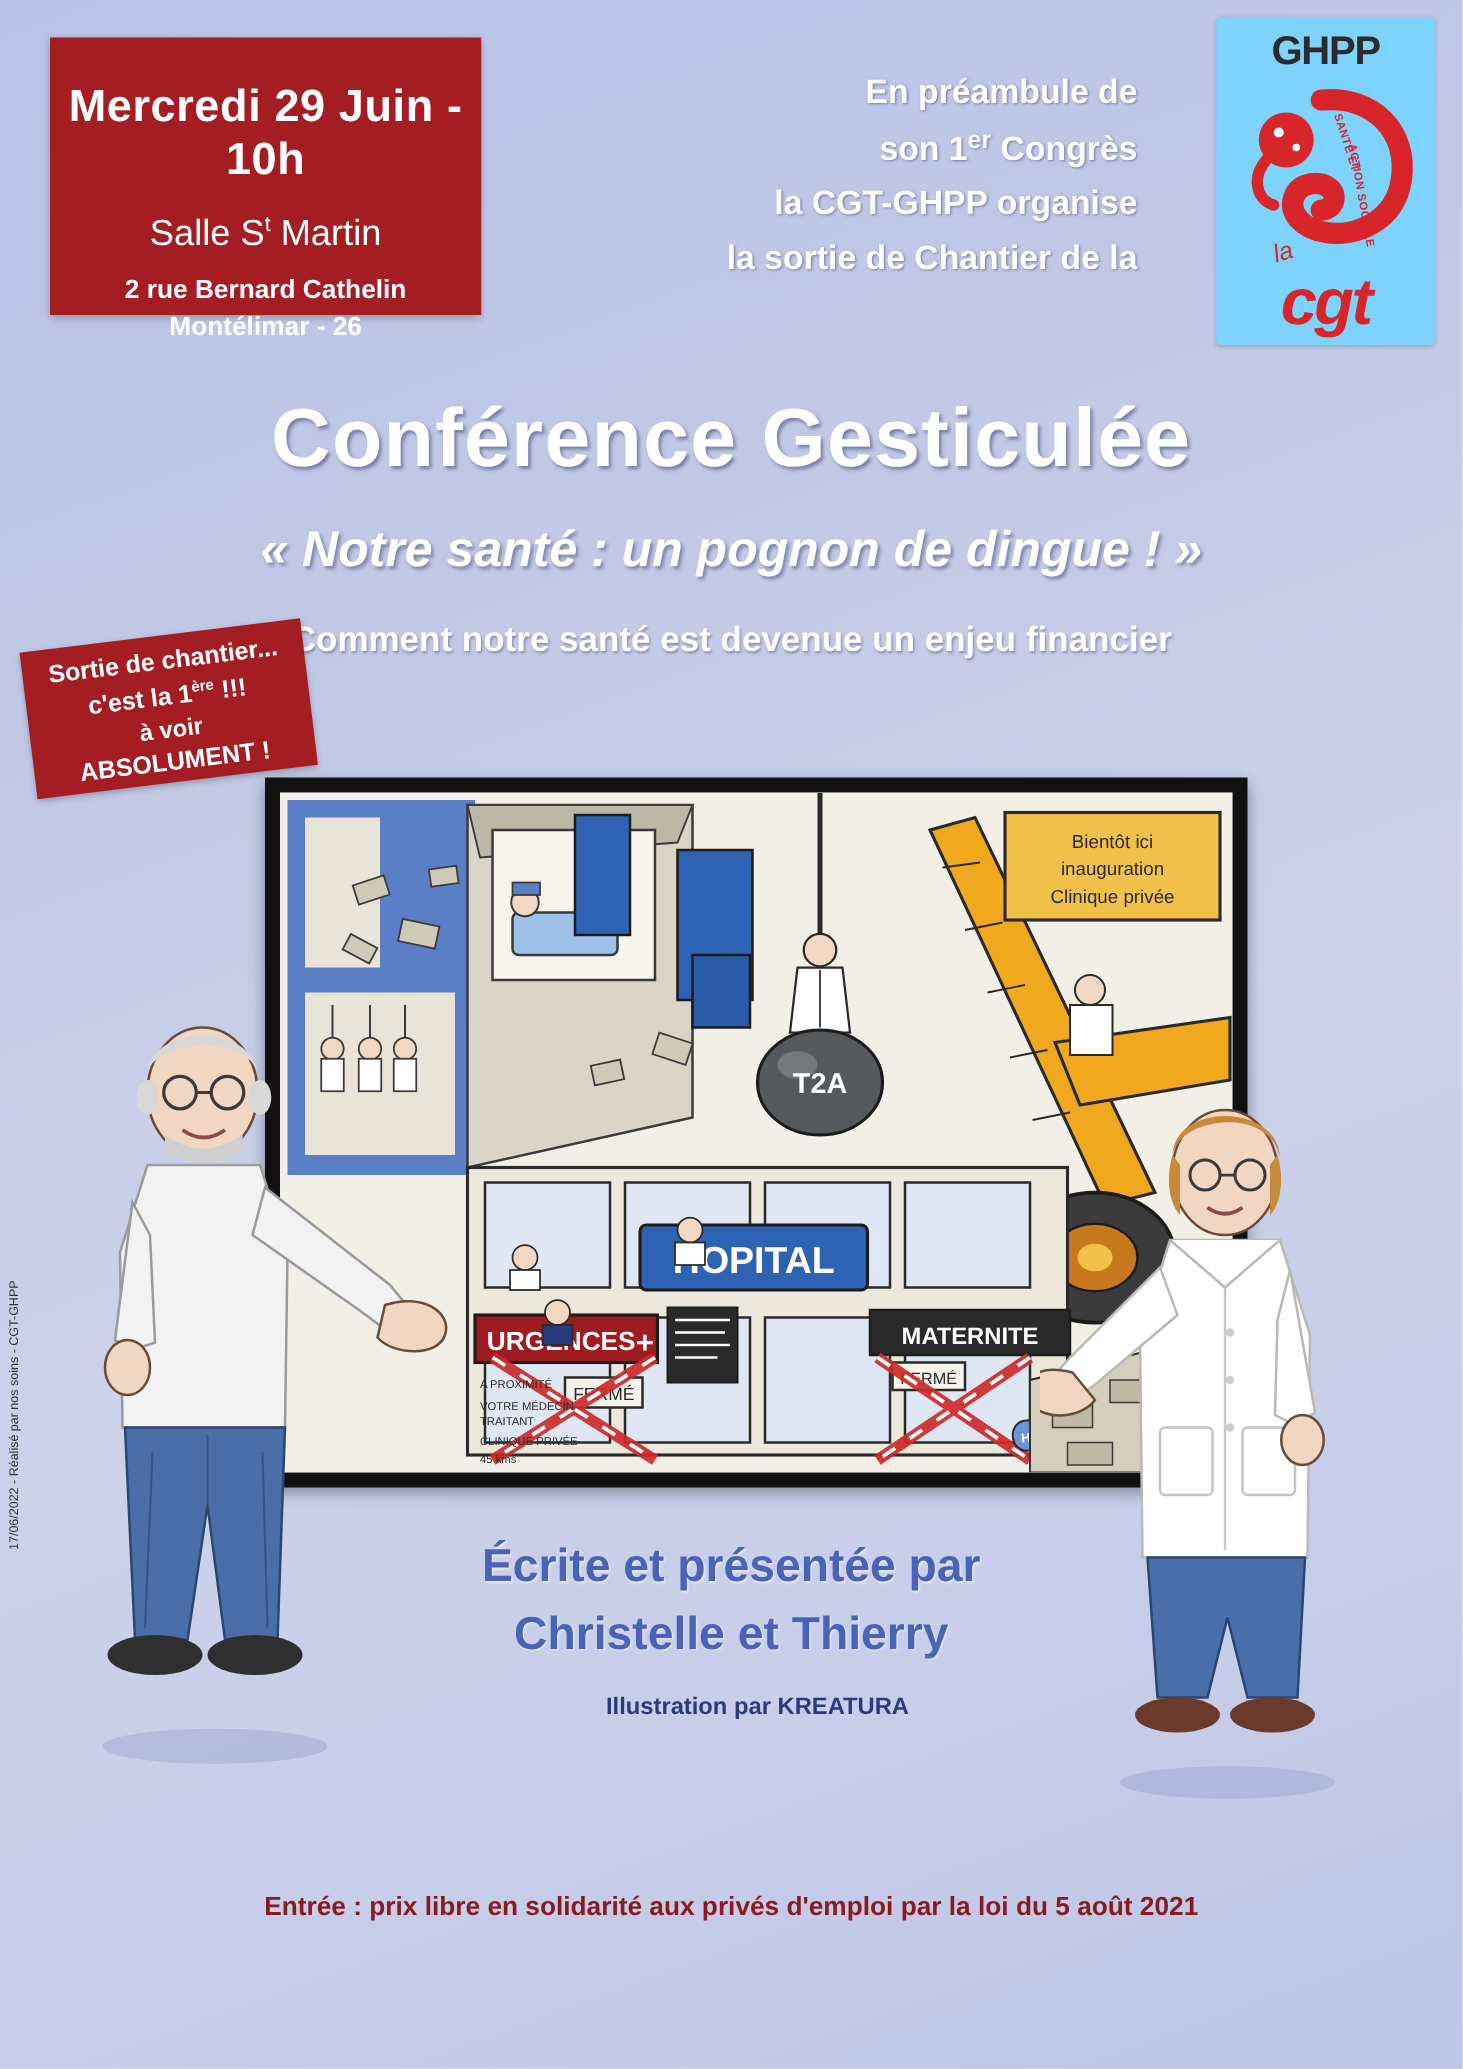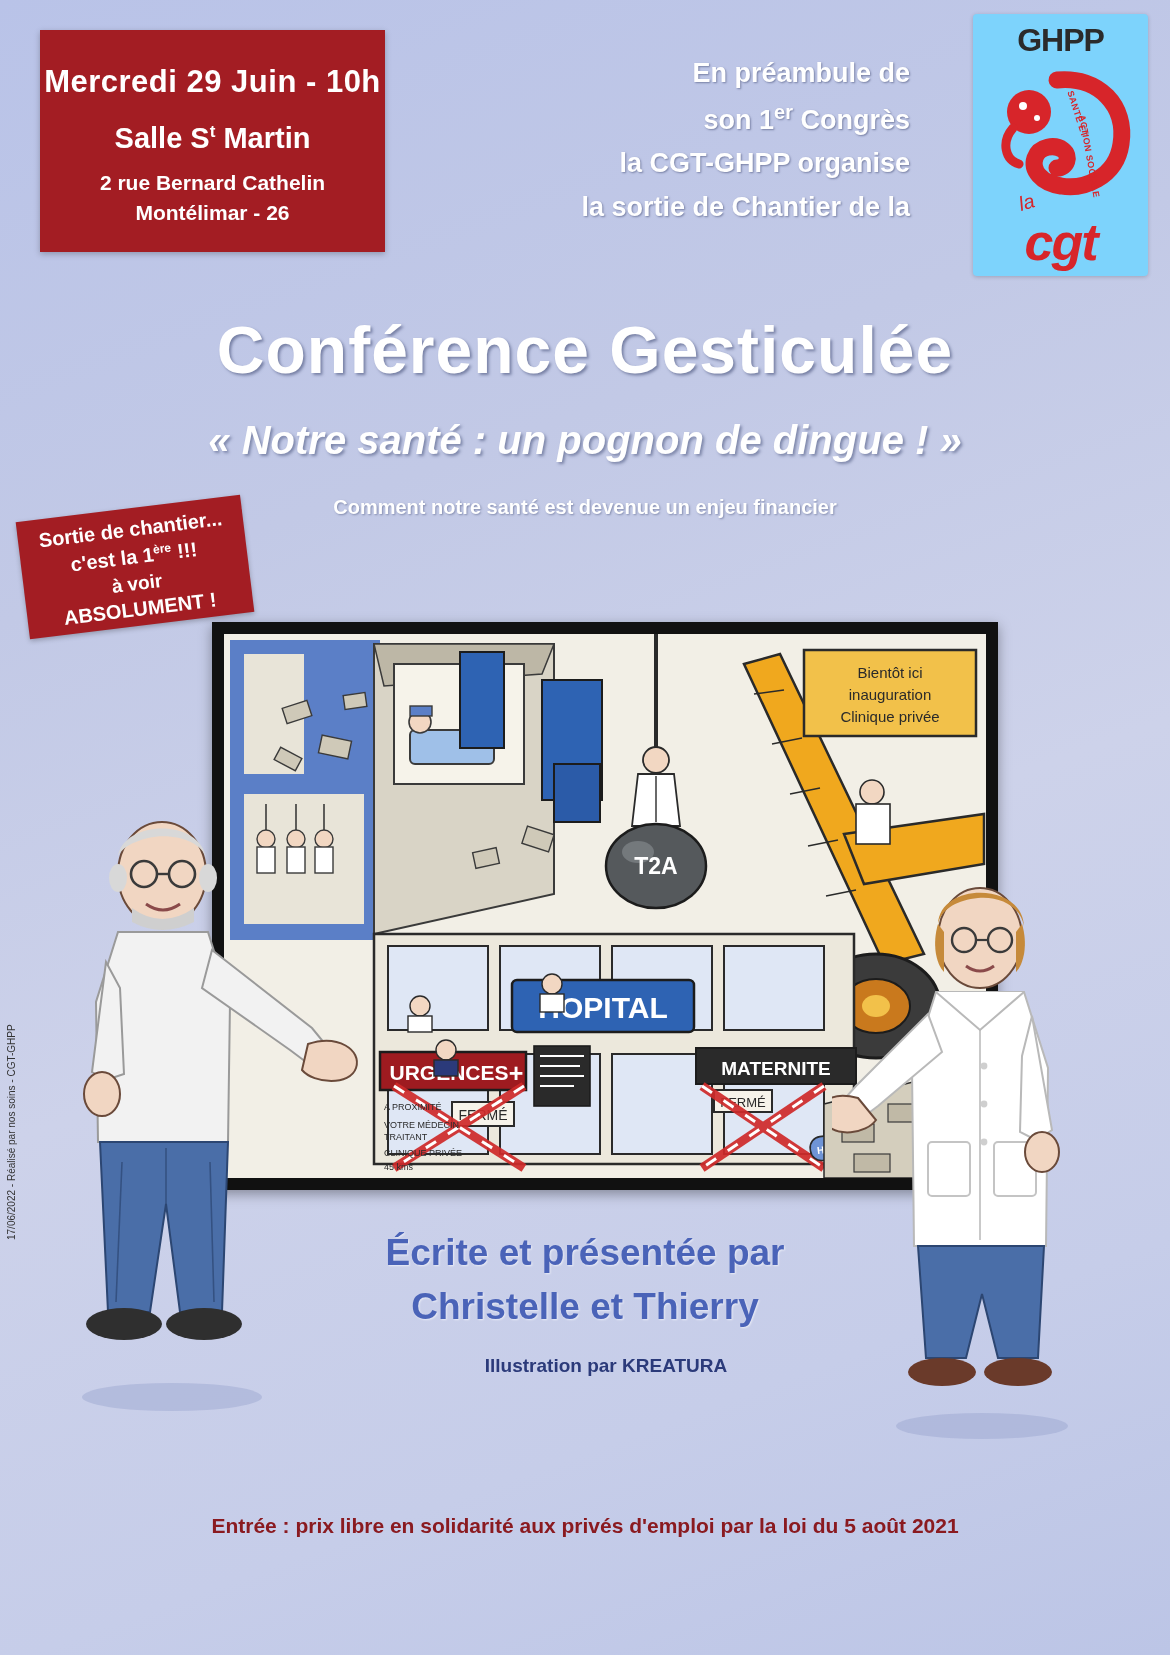--- a/index.html
+++ b/index.html
@@ -21,28 +21,28 @@
     left: 40px;
     top: 30px;
     width: 345px;
     height: 222px;
     background: #a31d23;
     color: #ffffff;
     text-align: center;
     box-shadow: 0 2px 6px rgba(0,0,0,0.25);
   }
   .date-line1 {
-    font-size: 31px;
+    font-size: 36px;
     font-weight: bold;
     letter-spacing: 0.5px;
     margin-top: 34px;
   }
   .date-line2 {
     font-size: 29px;
-    font-weight: bold;
+    font-weight: normal;
     margin-top: 22px;
   }
   .date-line2 sup { font-size: 17px; }
   .date-line3 {
     font-size: 21px;
     font-weight: bold;
     margin-top: 16px;
   }
   .date-line4 {
     font-size: 21px;
@@ -159,21 +159,21 @@
     font-style: italic;
     color: #ffffff;
     text-shadow: 2px 2px 3px rgba(70,80,120,0.55);
   }
   .title-sub {
     position: absolute;
     left: 0;
     top: 496px;
     width: 100%;
     text-align: center;
-    font-size: 20px;
+    font-size: 28px;
     font-weight: bold;
     color: #ffffff;
     text-shadow: 1px 1px 2px rgba(70,80,120,0.5);
   }
 
   
   .sticker {
     position: absolute;
     left: 22px;
     top: 508px;

